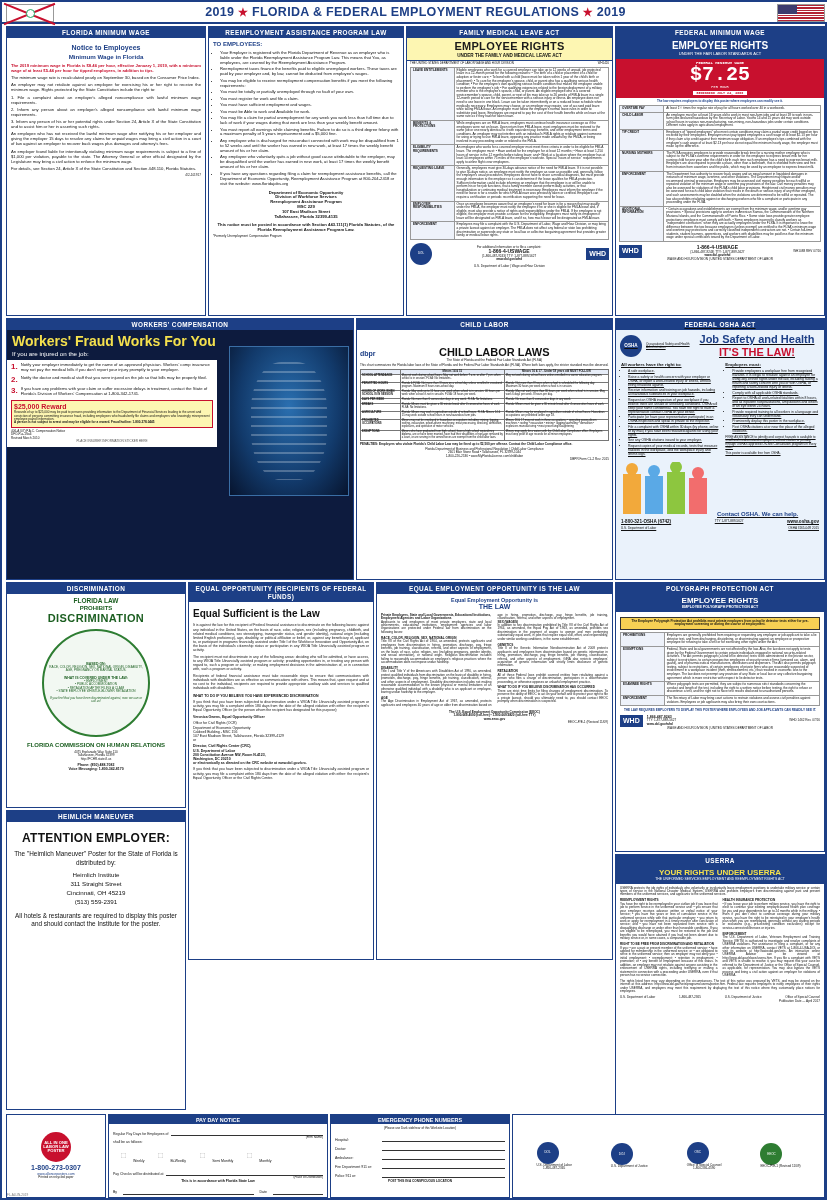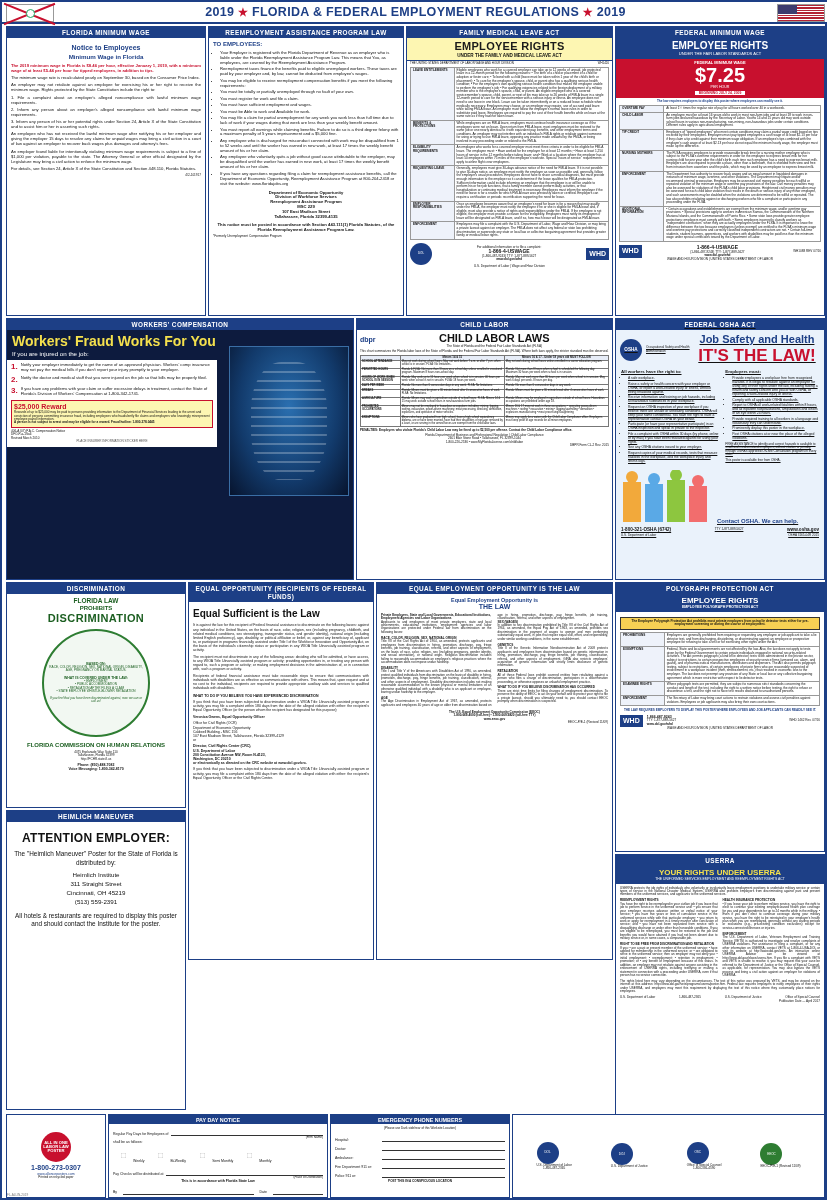--- a/index.html
+++ b/index.html
@@ -98,21 +98,21 @@
   }
   .fmla-head .t1 { font-size:11px; font-weight:bold; color:#1a1a1a; letter-spacing:.3px;}
   .fmla-head .t2 { font-size:4.6px; font-weight:bold; }
   .two-col-table { width:100%; border-collapse:collapse; }
   .two-col-table td { border:.5px solid #999; padding:1px 2px; vertical-align:top; font-size:3.2px; line-height:1.12;}
   .two-col-table td.lbl { width:22%; font-weight:bold; background:#eef2fa; font-size:3.1px; }
   
   .flsa-head { background:#1d3f86; color:#fff; text-align:center; padding:2px 0; }
   .flsa-head .t1 { font-size:10px; font-weight:bold; }
   .flsa-head .t2 { font-size:4px; }
-  .wage-box { background:#c8102e; color:#fff; text-align:center; padding:2px 0 3px; }
+  .wage-box { background:#c8102e; color:#fff; text-align:center; padding:2px 0 3px;font-family:Liberation Mono, monospace; }
   .wage-box .lbl { font-size:4px; font-weight:bold; }
   .wage-box .amt { font-size:20px; font-weight:bold; line-height:1; }
   .wage-box .per { font-size:3.6px; }
   .wage-box .eff { font-size:3.4px; background:#fff; color:#c8102e; display:inline-block; padding:0 4px; margin-top:1px; font-weight:bold;}
   
   .wc-art {
     position:relative; background:#0d1b3e; color:#fff; height:100%;
   }
   .wc-title { font-size:14px; font-weight:bold; color:#f4e04d; padding:4px 5px 0; line-height:1.05; }
   .wc-sub { font-size:6.2px; color:#fff; padding:1px 5px 3px; }
@@ -132,21 +132,21 @@
   }
   
   .cl-title { font-size:11px; font-weight:bold; text-align:center; color:#111; }
   .cl-table { width:100%; border-collapse:collapse; }
   .cl-table td, .cl-table th { border:.5px solid #777; padding:.5px 1px; font-size:2.7px; line-height:1.1; vertical-align:top;}
   .cl-table th { background:#e7edf8; font-size:2.8px; }
   
   .osha-panel { background:#eaf2fb;text-decoration:underline; }
   .osha-title { text-align:center; color:#1d3f86; font-weight:bold; }
   .osha-title .a { font-size:11px; }
-  .osha-title .b2 { font-size:17px; color:#c8102e; }
+  .osha-title .b2 { font-size:11px; color:#c8102e; }
   .osha-cols { display:flex; gap:6px; padding:3px 5px; }
   .osha-cols ul { margin:0; padding-left:7px; }
   .osha-cols li { margin-bottom:2.2px; font-size:3.4px; }
   .osha-h { font-weight:bold; font-size:4.4px; margin-bottom:2px; }
   .workers-svg { display:block; margin:2px auto 0; }
   
   .disc-seal {
     width:108px;height:108px;border-radius:50%;border:2px solid #2e7d32;margin:4px auto 0;
     display:flex;flex-direction:column;align-items:center;justify-content:center;
     background:#f2f8f2;color:#1b5e20;text-align:center;padding:5px;
@@ -401,21 +401,21 @@
         <div class="xs" style="white-space:pre-line;margin-top:2px;">406-A (07) P.A.C. Compensation Notice
 DFO-F-a-1Sa6
 Revised March 2010</div>
         <div class="xs ctr" style="color:#555;">PLACE INSURER INFORMATION STICKER HERE</div>
       </div>
     </div>
   </div>
 
   <div class="panel" style="left:354px; top:316px; width:257px; height:262px;">
     <div class="panel-title">CHILD LABOR</div>
-    <div class="panel-body" style="padding:2px 3px;">
+    <div class="panel-body" style="padding:16px 3px;">
       <div style="display:flex;align-items:center;gap:4px;">
         <div class="b blue" style="font-size:7px;">dbpr</div>
         <div style="flex:1" class="ctr">
           <div class="cl-title">CHILD LABOR LAWS</div>
           <div class="xs">The State of Florida and the Federal Fair Labor Standards Act (FLSA)</div>
         </div>
       </div>
       <div class="xs" style="margin:1.5px 0;">This chart summarizes the Florida labor laws of the State of Florida and the Federal Fair Labor Standards Act (FLSA). Where both laws apply, the stricter standard must be observed.</div>
       <table class="cl-table">
         <tbody>

